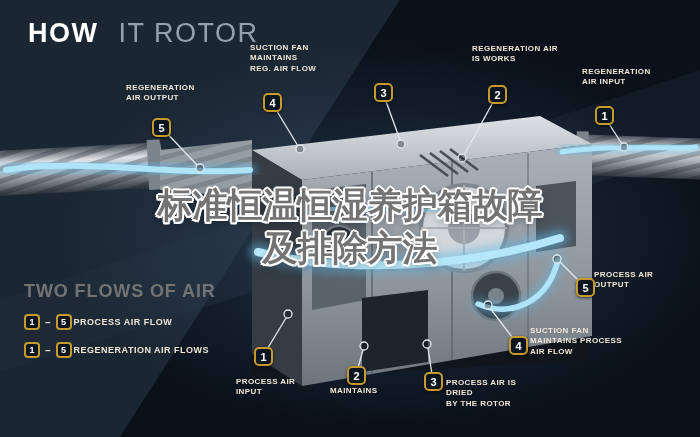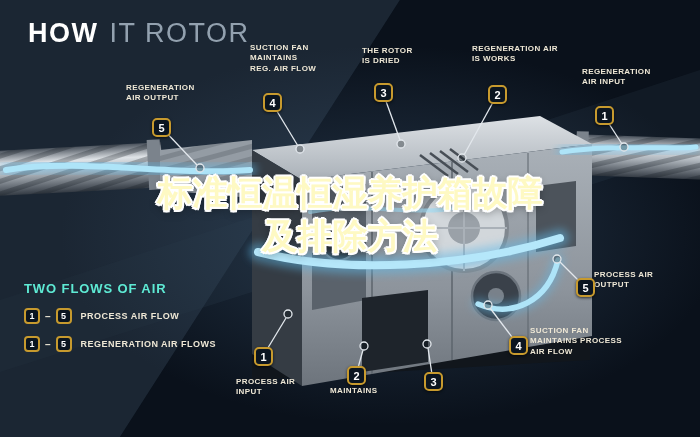--- a/index.html
+++ b/index.html
@@ -5,21 +5,21 @@
   * { margin:0; padding:0; box-sizing:border-box; }
   html,body { background:#05080d; }
   .stage {
     position:relative; width:700px; height:437px; overflow:hidden;
     background:#0d1622;
     font-family:"Liberation Sans","DejaVu Sans",sans-serif;
   }
   .scene { position:absolute; left:0; top:0; }
 
   .title { position:absolute; left:28px; top:18px; font-size:27px; letter-spacing:1.5px; white-space:nowrap; z-index:3; }
-  .t-bold  { color:#ffffff; font-weight:bold; margin-right:11px; }
+  .t-bold  { color:#ffffff; font-weight:bold; margin-right:20px; }
   .t-light { color:#93a1af; font-weight:normal; }
 
   .label {
     position:absolute; z-index:4; color:#eee7d5; font-size:8px; font-weight:bold;
     letter-spacing:.4px; line-height:1.3; text-align:left; white-space:pre-line;
   }
   .badge {
     position:absolute; z-index:4; width:19px; height:19px;
     border:2px solid #c79a2e; border-radius:5px; background:#0b1520;
     color:#ffffff; font-size:11px; font-weight:bold;
@@ -43,40 +43,40 @@
   .b3 { left:374px; top:83px;  }
   .b4 { left:488px; top:85px;  }
   .b5 { left:595px; top:106px; }
   .b6 { left:576px; top:278px; }
   .b7 { left:509px; top:336px; }
   .b8 { left:424px; top:372px; }
   .b9 { left:347px; top:366px; }
   .b10{ left:254px; top:347px; }
 
   .overlay-title {
-    position:absolute; left:50%; top:172px; transform:translateX(-50%);
+    position:absolute; left:50%; top:184px; transform:translateX(-50%);
     width:660px; text-align:center; z-index:6;
     font-size:35px; font-weight:bold; line-height:1.22;
-    color:#fef9c3; white-space:pre-line;
+    color:#737373; white-space:pre-line;
     text-shadow:
       2px 0 0 #fff, -2px 0 0 #fff, 0 2px 0 #fff, 0 -2px 0 #fff,
       1.5px 1.5px 0 #fff, -1.5px 1.5px 0 #fff, 1.5px -1.5px 0 #fff, -1.5px -1.5px 0 #fff,
       0 3px 8px rgba(0,0,0,.45);
   }
 
   .legend { position:absolute; left:24px; top:281px; z-index:4; }
-  .legend-header { color:#5eead4; font-size:13px; font-weight:bold; letter-spacing:.9px; }
+  .legend-header { color:#737373; font-size:18px; font-weight:bold; letter-spacing:.9px; }
   .legend-row { display:flex; align-items:center; margin-top:12px; }
   .mini-badge {
     width:16px; height:16px; border:2px solid #c79a2e; border-radius:4px;
     background:#0b1520; color:#fff; font-size:9px; font-weight:bold;
     display:flex; align-items:center; justify-content:center;
   }
   .dash { color:#e8e2d2; font-size:10px; margin:0 5px; font-weight:bold; }
-  .legend-label { color:#eee7d5; font-size:9px; font-weight:bold; letter-spacing:.5px; margin-left:9px; }
+  .legend-label { color:#eee7d5; font-size:9px; font-weight:bold; letter-spacing:.5px; margin-left:2px; }
 </style>
 </head>
 <body>
 
 <div class="stage">
 
   <svg class="scene" width="700" height="437" viewBox="0 0 700 437">
     <defs>
       <linearGradient id="gDuct" x1="0" x2="0" y1="0" y2="1">
         <stop offset="0" stop-color="#4a525c"></stop>
@@ -200,31 +200,31 @@
 
   <div class="title">
     <span class="t-bold">HOW</span><span class="t-light">IT ROTOR</span>
   </div>
 
   <div class="label l1">REGENERATION
 AIR OUTPUT</div>
   <div class="label l2">SUCTION FAN
 MAINTAINS
 REG. AIR FLOW</div>
-  <div class="label l3">THE ROTOR
-IS DRIED</div>
   <div class="label l4">REGENERATION AIR
 IS WORKS</div>
   <div class="label l5">REGENERATION
 AIR INPUT</div>
   <div class="label l6">PROCESS AIR
 OUTPUT</div>
   <div class="label l7">SUCTION FAN
 MAINTAINS PROCESS
 AIR FLOW</div>
+  <div class="label l8">PROCESS AIR IS DRIED
+BY THE ROTOR</div>
   <div class="label l9">MAINTAINS</div>
   <div class="label l10">PROCESS AIR
 INPUT</div>
 
   <div class="badge b1">5</div>
   <div class="badge b2">4</div>
   <div class="badge b3">3</div>
   <div class="badge b4">2</div>
   <div class="badge b5">1</div>
   <div class="badge b6">5</div>

